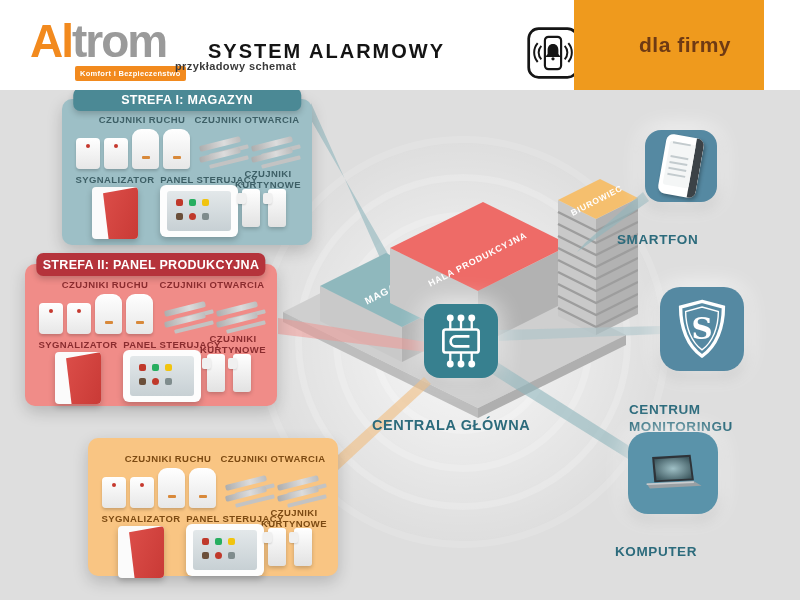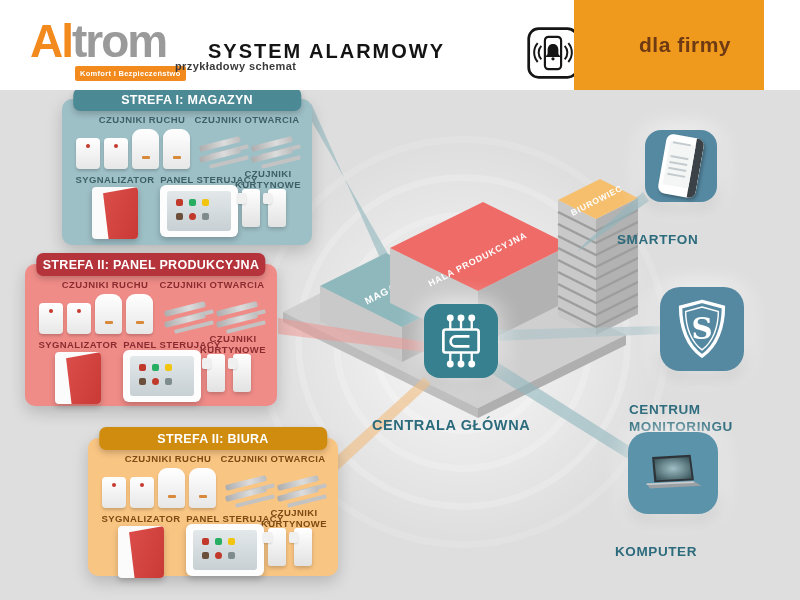--- a/index.html
+++ b/index.html
@@ -234,23 +234,20 @@
           <b></b>
         </i>
       </div>
     <div class="dev curts">
         <i class="cur"></i>
         <i class="cur"></i>
       </div>
   </div>
 
   <div class="zcard" style="left: 88px; top: 438px; width: 250px; height: 138px; --hdr: #cf8c0e; --body: #f9c583; --lbl: #7c4a12;">
-    <div class="zhead">
-        <span>STREFA II: BIURA</span>
-      </div>
     <div class="lbl lbl-motion">CZUJNIKI RUCHU</div>
     <div class="lbl lbl-open">CZUJNIKI OTWARCIA</div>
     <div class="dev motion">
         <i class="pir a"></i>
         <i class="pir a"></i>
         <i class="pir b"></i>
         <i class="pir b"></i>
       </div>
     <div class="dev opens">
         <i class="mag"></i>

